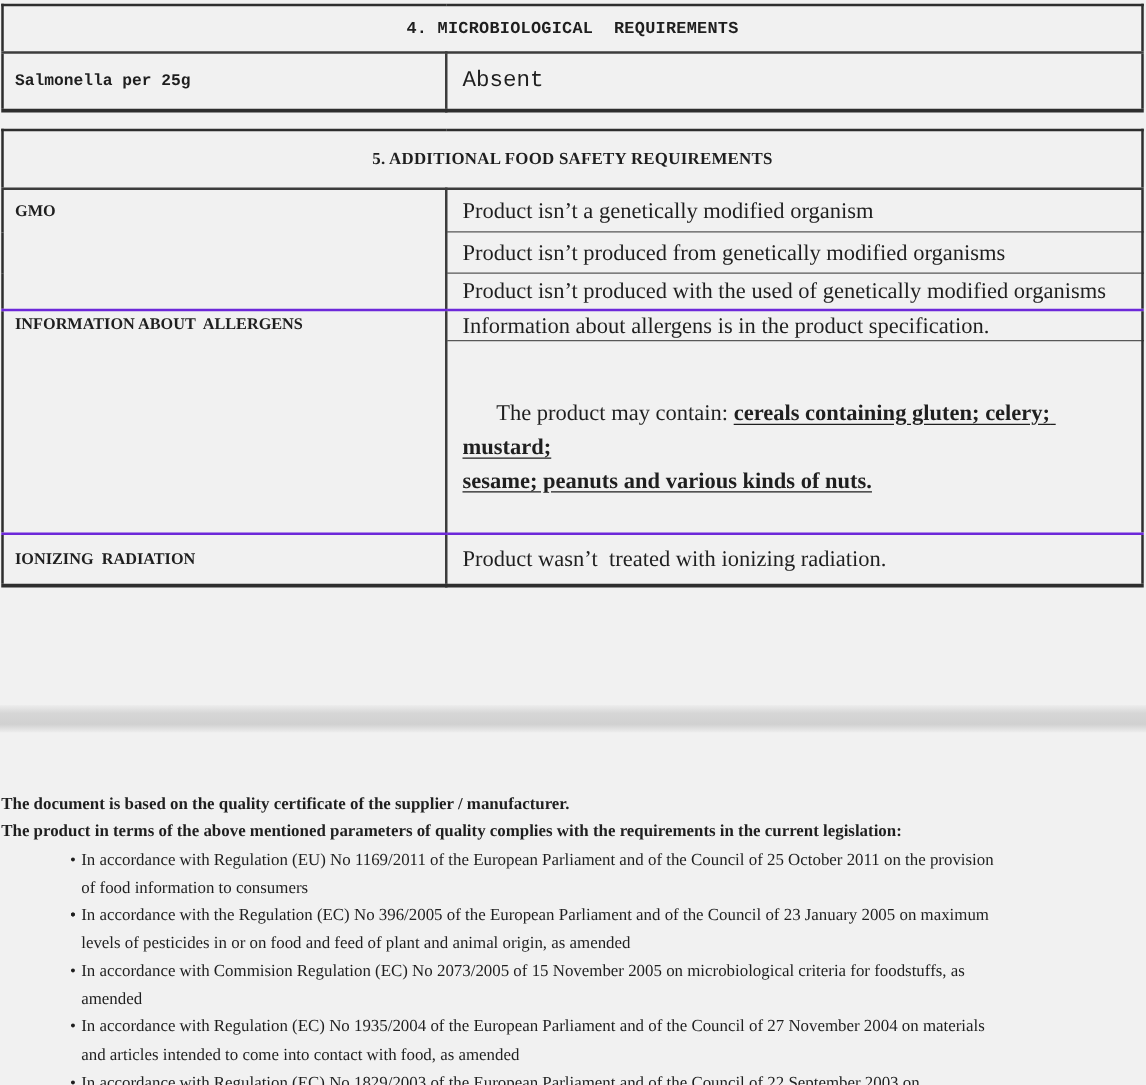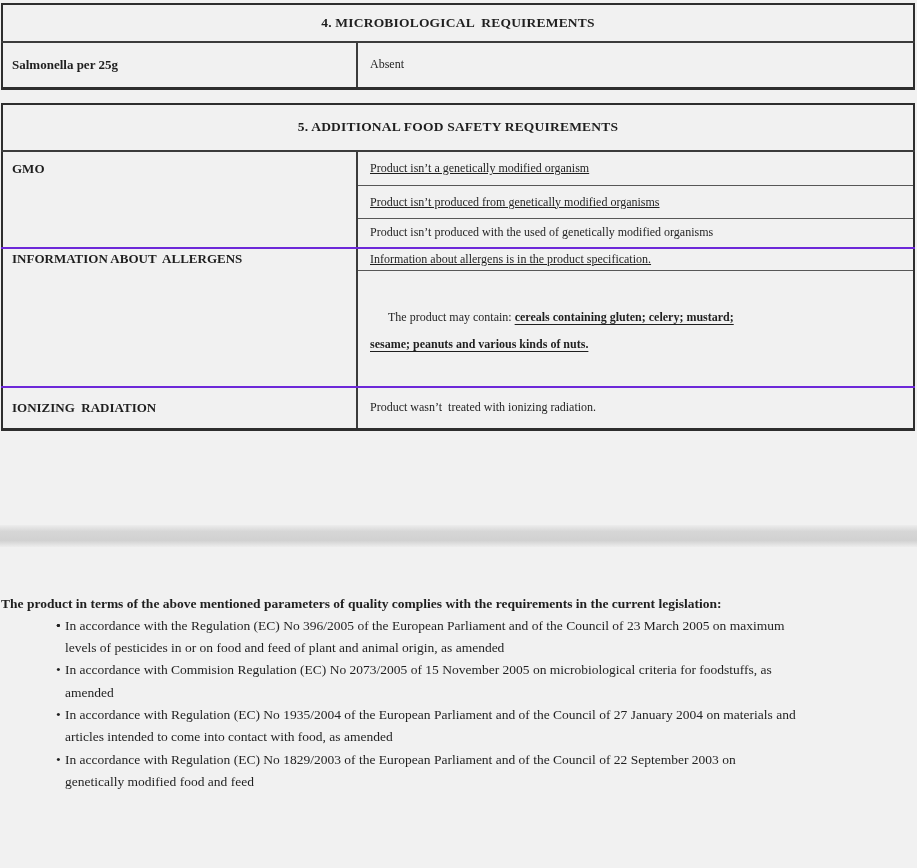--- a/index.html
+++ b/index.html
@@ -14,64 +14,64 @@
     position: relative;
   }
   table.tbl {
     border-collapse: collapse;
     table-layout: fixed;
     width: 914px;
     margin-left: 1px;
     border: 2px solid #2e2e2e;
     border-bottom-width: 3px;
   }
-  table.tblA { margin-top: 3px; }
+  table.tblA { margin-top: 3px; font-family: Liberation Mono, monospace; }
   table.tblB { margin-top: 13px; }
   td { overflow: hidden; vertical-align: middle; }
   td.hdr-cell {
     text-align: center;
     font-weight: bold;
     font-size: 13.5px;
     white-space: pre-wrap;
     border-bottom: 2px solid #3c3c3c;
     letter-spacing: 0.2px;
   }
   td.lcol {
     border-right: 2px solid #3c3c3c;
     font-weight: bold;
     font-size: 13px;
     padding-left: 9px;
     padding-right: 6px;
     white-space: pre-wrap;
     margin-left: 28px;
   }
   td.rcol {
-    font-size: 12px;
+    font-size: 18px;
     padding-left: 12px;
     padding-right: 8px;
     white-space: pre-wrap;
   }
   td.vtop { vertical-align: top; }
   td.pt-gmo { padding-top: 9px; }
   td.pt-alg { padding-top: 2px; }
-  .thin-b  { border-bottom: 1px solid #575757; text-decoration: underline; }
+  .thin-b  { border-bottom: 1px solid #575757; }
   .sect-b  { border-bottom: 2px solid #6d28d9; }
   tr.rA-hdr  { height: 38px; }
   tr.rA-data { height: 46px; }
   tr.rB-hdr  { height: 47px; }
   tr.r-gmo1  { height: 35px; }
   tr.r-gmo2  { height: 33px; }
   tr.r-gmo3  { height: 29px; }
   tr.r-alg1  { height: 23px; }
   tr.r-alg2  { height: 53px; }
   tr.r-ion   { height: 42px; }
   td.alg2-cell {
     vertical-align: top;
     line-height: 27px;
-    padding-top: 6px;
+    padding-top: 17px;
   }
   .may-contain-list {
     font-weight: bold;
     text-decoration: underline;
     text-underline-offset: 3px;
   }
   .page-break-band {
     margin-top: 94px;
     height: 22px;
     width: 917px;
@@ -145,38 +145,40 @@
   <tr class="r-ion">
     <td class="lcol">IONIZING  RADIATION</td>
     <td class="rcol">Product wasn’t  treated with ionizing radiation.</td>
   </tr>
 </tbody>
   </table>
 
 <div class="page-break-band"></div>
 
 <div class="footer-block">
+  <div class="footer-para">The document is based on the quality certificate of the supplier / manufacturer.</div>
   <div class="footer-para">The product in terms of the above mentioned parameters of quality complies with the requirements in the current legislation:</div>
 
   <div class="bullet-item">
     <span class="bullet-marker">•</span>
+    <span>In accordance with Regulation (EU) No 1169/2011 of the European Parliament and of the Council of 25 October 2011 on the provision of food information to consumers</span>
   </div>
   <div class="bullet-item">
     <span class="bullet-marker">•</span>
   </div>
   <div class="bullet-item">
     <span class="bullet-marker">•</span>
-    <span>In accordance with the Regulation (EC) No 396/2005 of the European Parliament and of the Council of 23 March 2005 on maximum levels of pesticides in or on food and feed of plant and animal origin, as amended</span>
+    <span>In accordance with the Regulation (EC) No 396/2005 of the European Parliament and of the Council of 23 January 2005 on maximum levels of pesticides in or on food and feed of plant and animal origin, as amended</span>
   </div>
   <div class="bullet-item">
     <span class="bullet-marker">•</span>
     <span>In accordance with Commision Regulation (EC) No 2073/2005 of 15 November 2005 on microbiological criteria for foodstuffs, as amended</span>
   </div>
   <div class="bullet-item">
     <span class="bullet-marker">•</span>
-    <span>In accordance with Regulation (EC) No 1935/2004 of the European Parliament and of the Council of 27 January 2004 on materials and articles intended to come into contact with food, as amended</span>
+    <span>In accordance with Regulation (EC) No 1935/2004 of the European Parliament and of the Council of 27 November 2004 on materials and articles intended to come into contact with food, as amended</span>
   </div>
   <div class="bullet-item">
     <span class="bullet-marker">•</span>
     <span>In accordance with Regulation (EC) No 1829/2003 of the European Parliament and of the Council of 22 September 2003 on genetically modified food and feed</span>
   </div>
 
 </div>
 
 </body></html>

